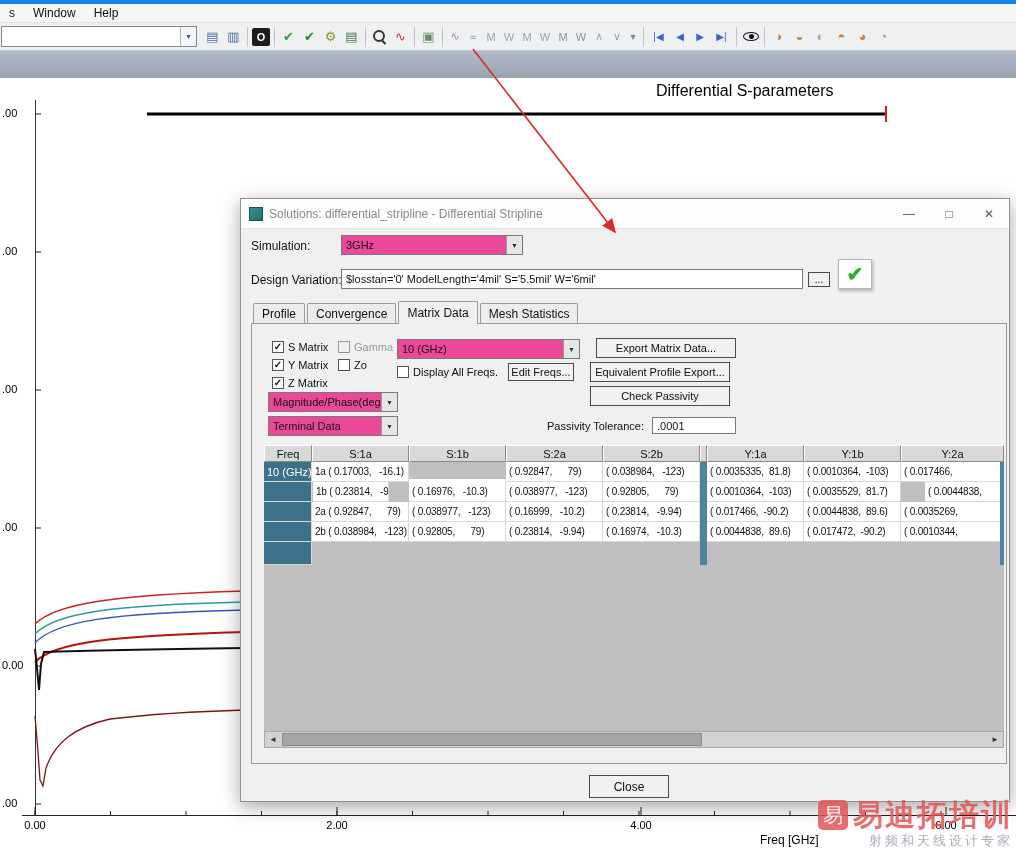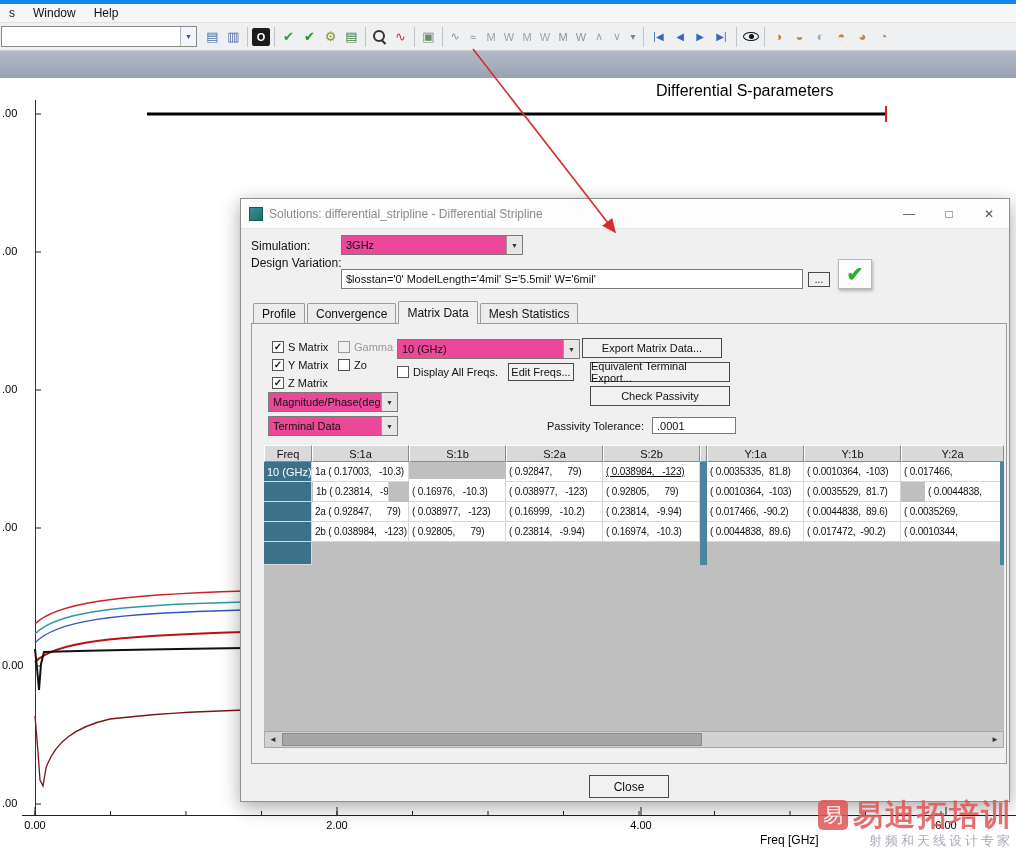--- a/index.html
+++ b/index.html
@@ -193,21 +193,21 @@
       <span class="dlg-ctl">□</span>
       <span class="dlg-ctl">✕</span>
     </div>
 
     <div class="lbl" style="left:10px;top:40px">Simulation:</div>
     <div class="combo" style="left:100px;top:36px;width:182px">
       <span class="cv">3GHz</span>
       <span class="ca">▼</span>
     </div>
 
-    <div class="lbl" style="left:10px;top:57px">Design Variation:</div>
+    <div class="lbl" style="left:10px;top:74px">Design Variation:</div>
     <div class="txtfield" style="left:100px;top:70px;width:462px">
       <span>$losstan='0' ModelLength='4mil' S='5.5mil' W='6mil'</span>
     </div>
     <div class="btn" style="left:567px;top:73px;width:22px;height:15px;font-size:10px">...</div>
     <div class="btn checkbtn" style="left:597px;top:60px">
       <span class="green">✔</span>
     </div>
 
     <div class="tabs" style="left:12px;top:102px">
       <div class="tab">Profile</div>
@@ -247,22 +247,22 @@
       <div class="combo" style="left:145px;top:15px;width:183px">
         <span class="cv">10 (GHz)</span>
         <span class="ca">▼</span>
       </div>
       <label class="chk un" style="left:145px;top:42px">
         <span class="box"></span>
         <span>Display All Freqs.</span>
       </label>
       <div class="btn" style="left:256px;top:39px;width:66px;height:18px">Edit Freqs...</div>
 
-      <div class="btn" style="left:330px;top:14px;width:140px">Export Matrix Data...</div>
-      <div class="btn" style="left:338px;top:38px;width:140px">Equivalent Terminal Export...</div>
+      <div class="btn" style="left:344px;top:14px;width:140px">Export Matrix Data...</div>
+      <div class="btn" style="left:338px;top:38px;width:140px">Equivalent Profile Export...</div>
       <div class="btn" style="left:338px;top:62px;width:140px">Check Passivity</div>
 
       <div class="combo" style="left:16px;top:68px;width:130px">
         <span class="cv">Magnitude/Phase(deg</span>
         <span class="ca">▼</span>
       </div>
       <div class="combo" style="left:16px;top:92px;width:130px">
         <span class="cv">Terminal Data</span>
         <span class="ca">▼</span>
       </div>
@@ -276,24 +276,24 @@
           <div class="mth" style="left: 0px; width: 48px;">Freq</div>
           <div class="mth" style="left: 48px; width: 97px;">S:1a</div>
           <div class="mth" style="left: 145px; width: 97px;">S:1b</div>
           <div class="mth" style="left: 242px; width: 97px;">S:2a</div>
           <div class="mth" style="left: 339px; width: 97px;">S:2b</div>
           <div class="mth" style="left: 443px; width: 97px;">Y:1a</div>
           <div class="mth" style="left: 540px; width: 97px;">Y:1b</div>
           <div class="mth" style="left: 637px; width: 103px;">Y:2a</div>
           <div class="mth" style="left: 436px; width: 7px;"></div>
           <div class="mtc freq" style="left: 0px; top: 17px; width: 48px; height: 20px;">10 (GHz)</div>
-          <div class="mtc" style="left: 48px; top: 17px; width: 97px; height: 20px;">1a ( 0.17003,   -10.3)</div>
+          <div class="mtc" style="left: 48px; top: 17px; width: 97px; height: 20px;">1a ( 0.17003,   -16.1)</div>
           <div class="mtc" style="left: 145px; top: 34px; width: 97px; height: 20px;">( 0.23814,   -9.93)</div>
           <div class="mtc" style="left: 242px; top: 17px; width: 97px; height: 20px;">( 0.92847,      79)</div>
-          <div class="mtc" style="left: 339px; top: 17px; width: 97px; height: 20px; text-decoration: underline;">( 0.038984,   -123)</div>
+          <div class="mtc" style="left: 339px; top: 17px; width: 97px; height: 20px;">( 0.038984,   -123)</div>
           <div class="mtc" style="left: 443px; top: 17px; width: 97px; height: 20px;">( 0.0035335,  81.8)</div>
           <div class="mtc" style="left: 540px; top: 17px; width: 97px; height: 20px;">( 0.0010364,  -103)</div>
           <div class="mtc" style="left: 637px; top: 17px; width: 103px; height: 20px;">( 0.017466,</div>
           <div class="mtc freq" style="left: 0px; top: 37px; width: 48px; height: 20px;"></div>
           <div class="mtc" style="left: 49px; top: 37px; width: 76px; height: 20px;">1b ( 0.23814,   -9.93)</div>
           <div class="mtc" style="left: 145px; top: 37px; width: 97px; height: 20px;">( 0.16976,   -10.3)</div>
           <div class="mtc" style="left: 242px; top: 37px; width: 97px; height: 20px;">( 0.038977,   -123)</div>
           <div class="mtc" style="left: 339px; top: 37px; width: 97px; height: 20px;">( 0.92805,      79)</div>
           <div class="mtc" style="left: 443px; top: 37px; width: 97px; height: 20px;">( 0.0010364,  -103)</div>
           <div class="mtc" style="left: 540px; top: 37px; width: 97px; height: 20px;">( 0.0035529,  81.7)</div>

